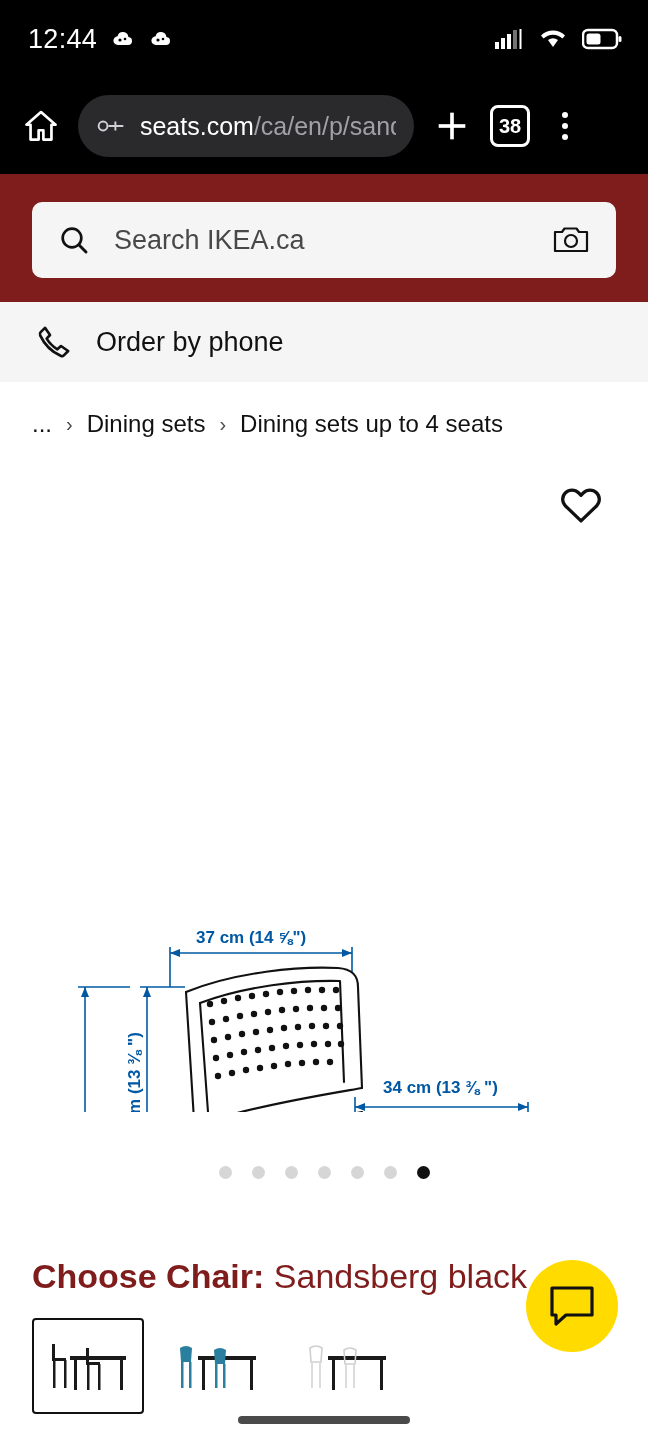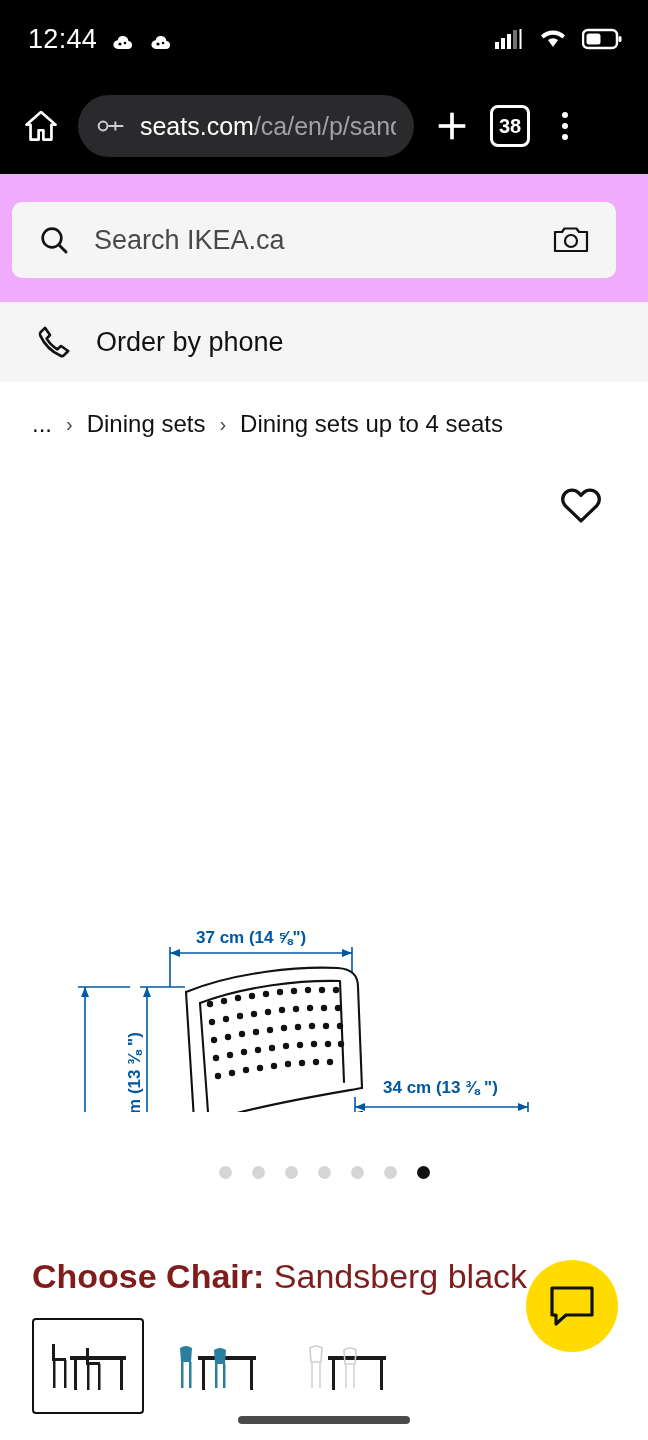--- a/index.html
+++ b/index.html
@@ -15,21 +15,21 @@
   
   .statusbar {
     height: 78px;
     background: #000000;
     display: flex;
     align-items: center;
     justify-content: space-between;
     padding: 0 26px 0 28px;
     color: #ffffff;
   }
-  .status-left { display: flex; align-items: flex-end; gap: 14px; }
+  .status-left { display: flex; align-items: center; gap: 14px; }
   .clock { font-size: 27px; letter-spacing: .3px; }
   .status-icon { width: 24px; height: 24px; display:block; }
   .status-right { display: flex; align-items: center; gap: 14px; }
 
   
   .browserbar {
     height: 96px;
     background: #000000;
     display: flex;
     align-items: center;
@@ -64,22 +64,22 @@
     color: #ffffff;
     font-size: 20px;
     font-weight: bold;
     display: flex; align-items: center; justify-content: center;
   }
   .kebab { width: 34px; height: 40px; flex:none; display:flex; flex-direction:column; align-items:center; justify-content:center; gap:5px;}
   .kebab i { width:6px; height:6px; background:#fff; border-radius:50%; display:block;}
 
   
   .searchwrap {
-    background: #f0abfc;
-    padding: 28px 32px 24px 12px;
+    background: #7f1d1d;
+    padding: 28px 32px 24px 32px;
   }
   .searchbox {
     height: 76px;
     background: #f5f5f5;
     border-radius: 10px;
     display: flex;
     align-items: center;
     padding: 0 26px;
     gap: 22px;
   }

